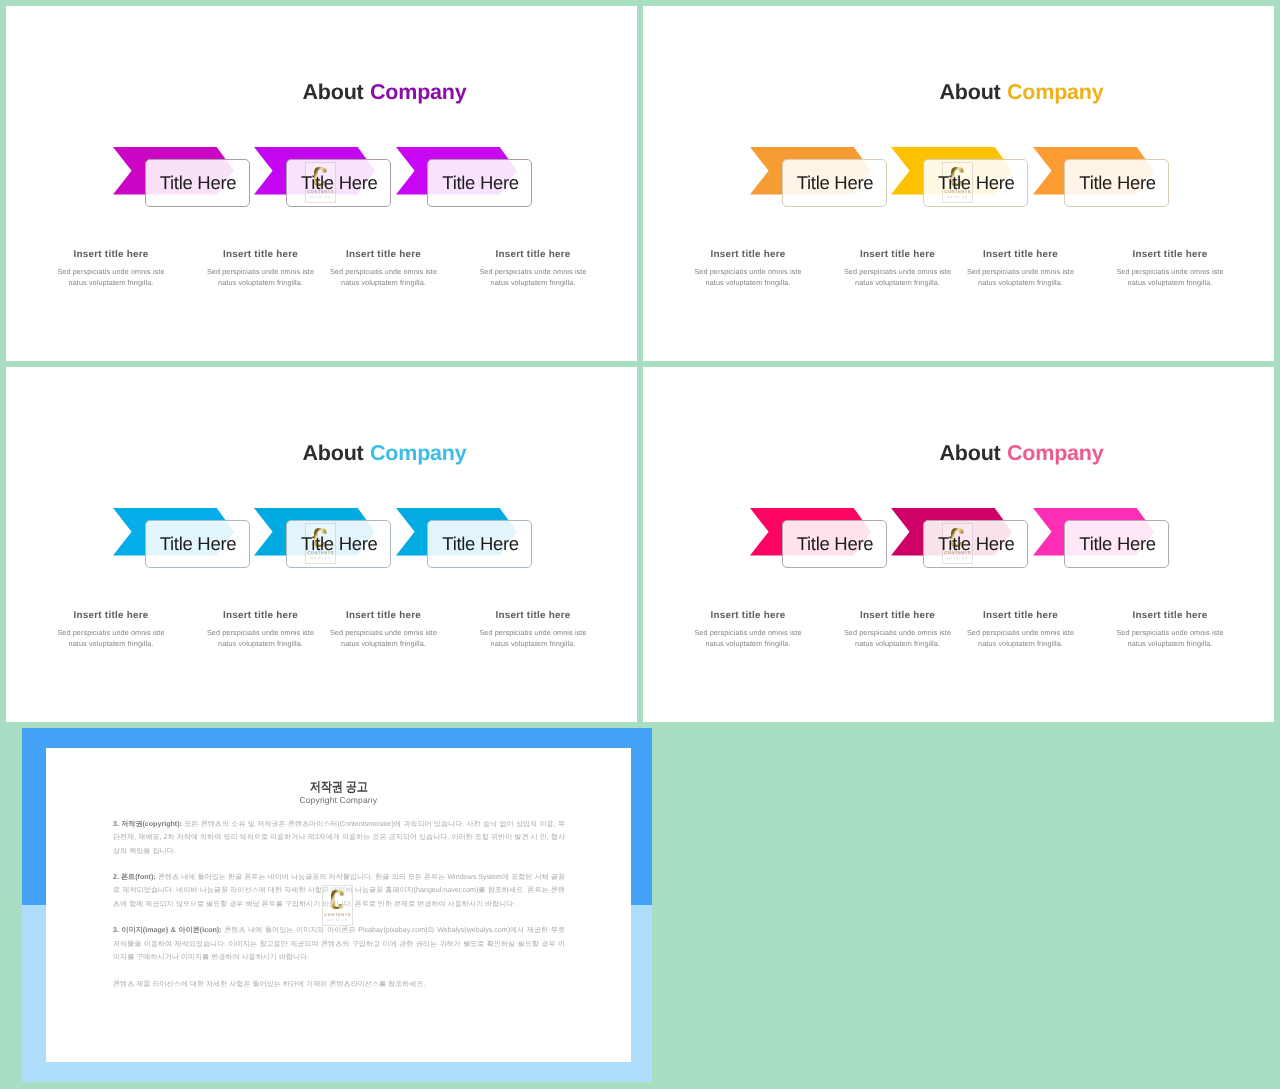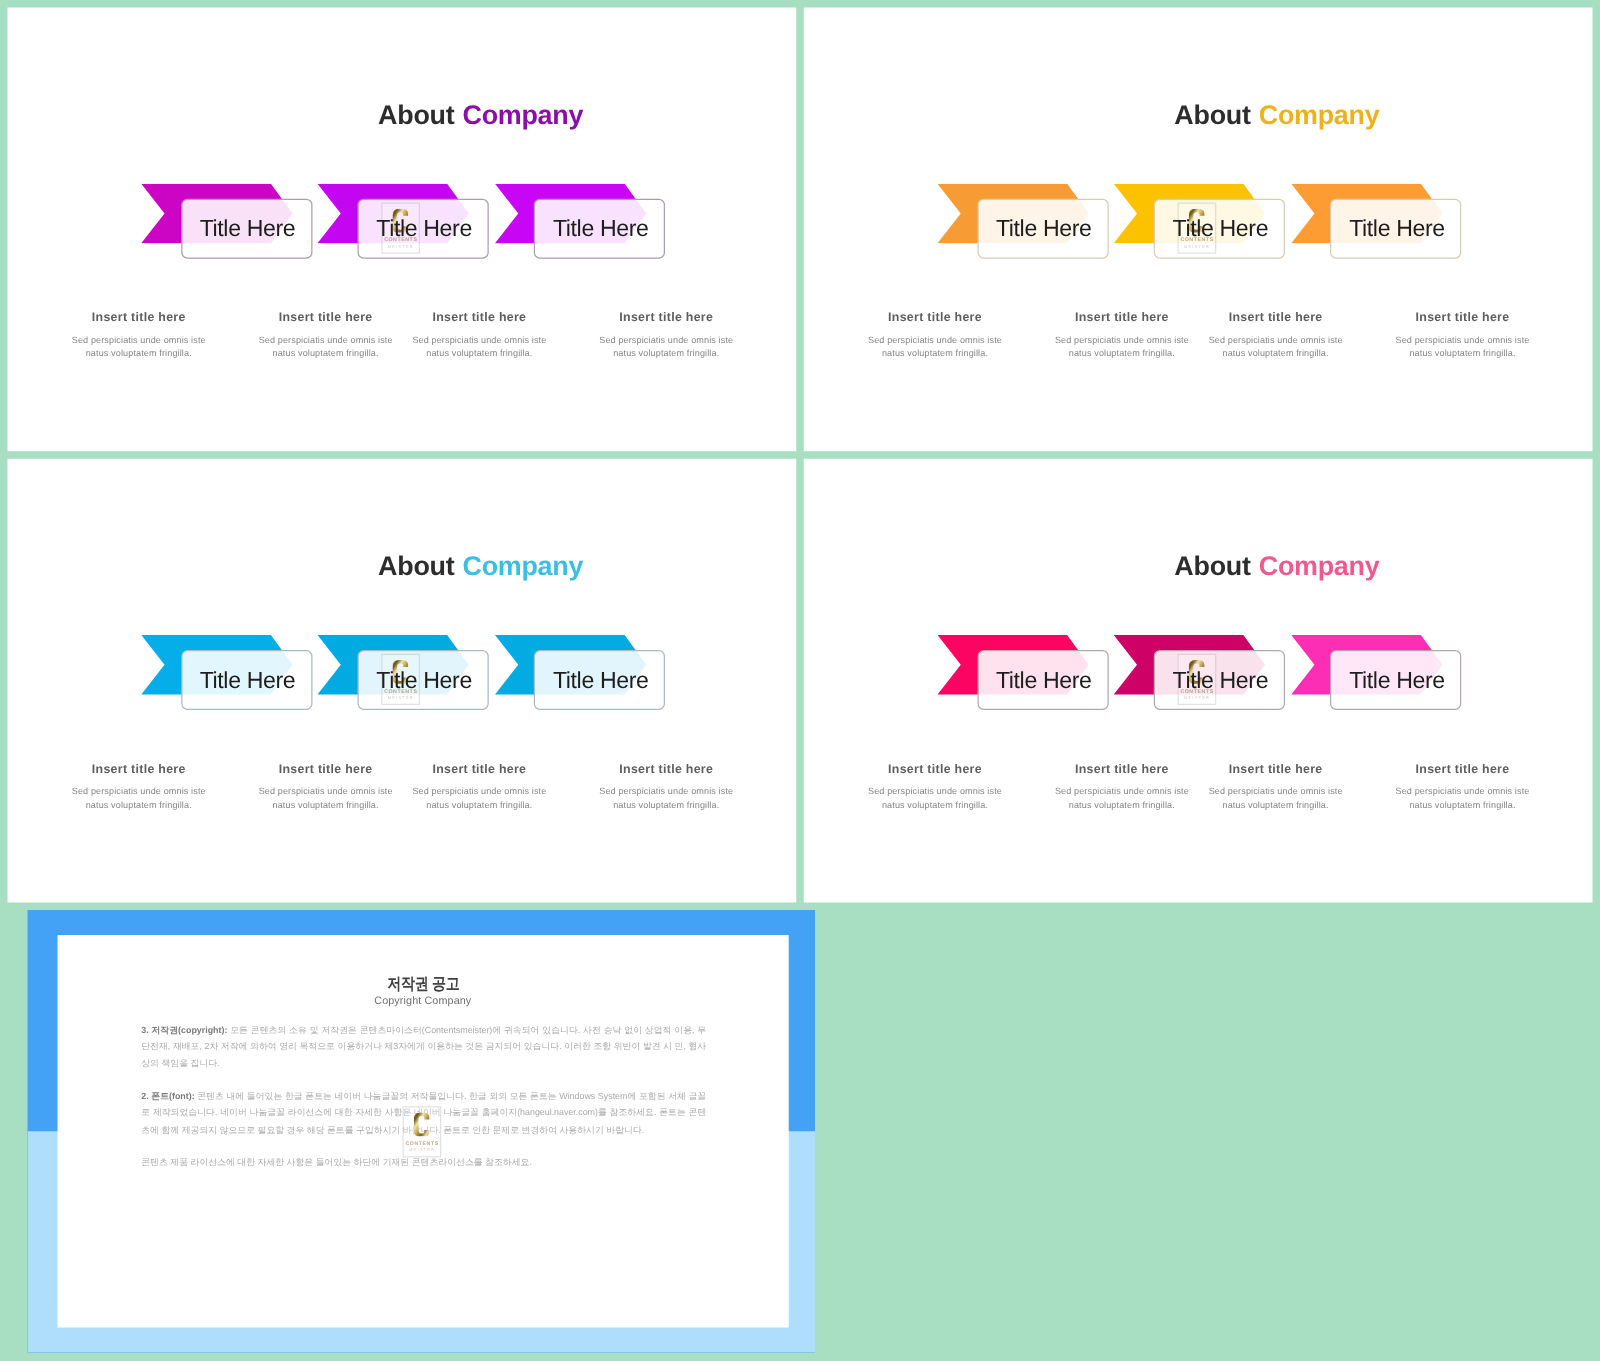--- a/index.html
+++ b/index.html
@@ -359,20 +359,21 @@
       </div>
     </div>
     <div class="slide s5">
       <div class="lowerband"></div>
       <div class="sheet">
         <div class="cp-title"><span>저작권 공고</span></div>
         <div class="cp-sub">Copyright Company</div>
         <div class="cp-body">
           <p><b>3. 저작권(copyright):</b><span> 모든 콘텐츠의 소유 및 저작권은 콘텐츠마이스터(Contentsmeister)에 귀속되어 있습니다. 사전 승낙 없이 상업적 이용, 무단전재, 재배포, 2차 저작에 의하여 영리 목적으로 이용하거나 제3자에게 이용하는 것은 금지되어 있습니다. 이러한 조항 위반이 발견 시 민, 형사상의 책임을 집니다.</span></p>
           <p><b>2. 폰트(font):</b><span> 콘텐츠 내에 들어있는 한글 폰트는 네이버 나눔글꼴의 저작물입니다. 한글 외의 모든 폰트는 Windows System에 포함된 서체 글꼴로 제작되었습니다. 네이버 나눔글꼴 라이선스에 대한 자세한 사항은 네이버 나눔글꼴 홈페이지(hangeul.naver.com)를 참조하세요. 폰트는 콘텐츠에 함께 제공되지 않으므로 필요할 경우 해당 폰트를 구입하시기 바랍니다. 폰트로 인한 문제로 변경하여 사용하시기 바랍니다.</span></p>
+          <p><b>3. 이미지(image) &amp; 아이콘(icon):</b><span> 콘텐츠 내에 들어있는 이미지와 아이콘은 Pixabay(pixabay.com)와 Webalys(webalys.com)에서 제공한 무료 저작물을 이용하여 제작되었습니다. 이미지는 참고용만 제공되며 콘텐츠의 구입하고 이에 관한 권리는 귀하가 별도로 확인하실 필요할 경우 이미지를 구매하시거나 이미지를 변경하여 사용하시기 바랍니다.</span></p>
           <p><span>콘텐츠 제품 라이선스에 대한 자세한 사항은 들어있는 하단에 기재된 콘텐츠라이선스를 참조하세요.</span></p>
         </div>
         <div class="wm" style="left:276px;top:137.2px;">
           <div class="frame"></div>
           <div class="c">
             <svg viewBox="0 0 100 156" preserveAspectRatio="none">
               <defs>
                 <linearGradient id="gAu4" x1="0" y1="0" x2="1" y2="1">
                   <stop offset="0" stop-color="#a9842c"></stop>
                   <stop offset=".17" stop-color="#6f5410"></stop>

